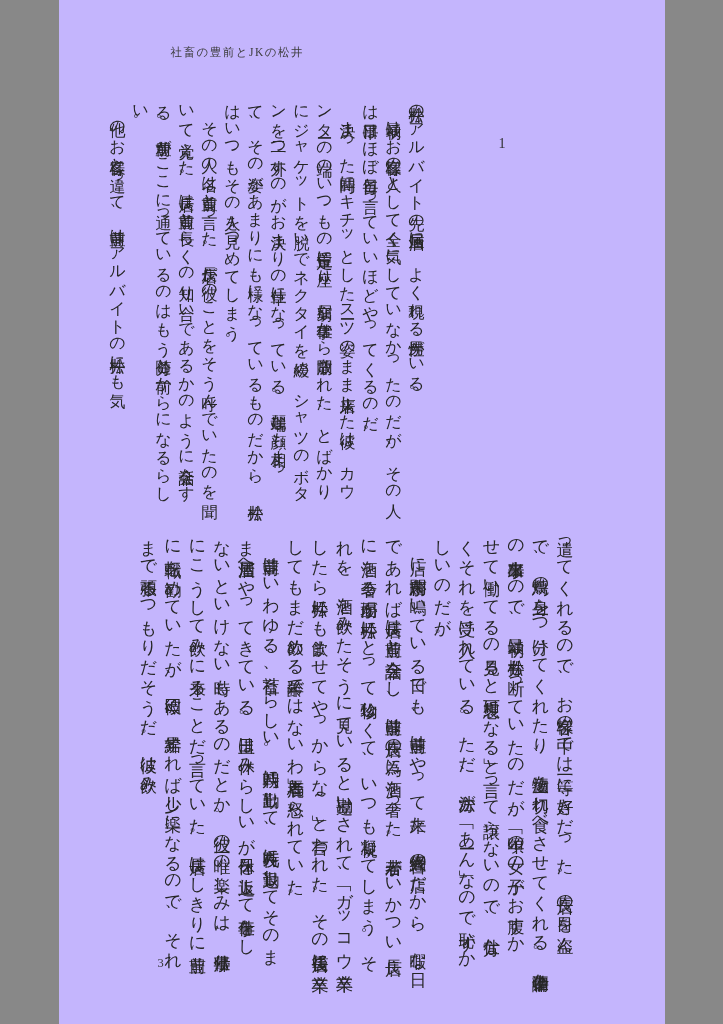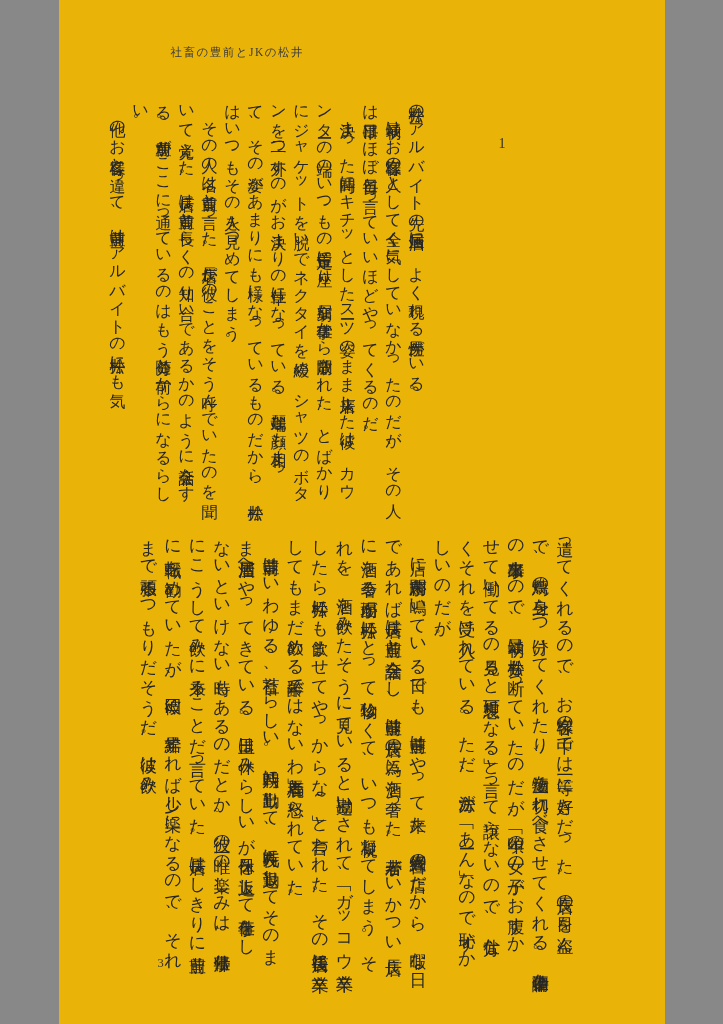--- a/index.html
+++ b/index.html
@@ -1,21 +1,21 @@
 <!DOCTYPE html>
 <html><head>
 <meta charset="utf-8">
 <style>
   html, body { margin: 0; padding: 0; background: #888; }
   .page {
     position: relative;
     width: 606px;
     height: 1024px;
     margin: 0 auto;
-    background: #eab308;
+    background: #c4b5fd;
     font-family: "Liberation Serif", "DejaVu Serif", serif;
     color: #262626;
     overflow: hidden;
   }
   .running-header {
     position: absolute;
     left: 112px;
     top: 45px;
     font-size: 11.5px;
     color: #3c3c3c;

